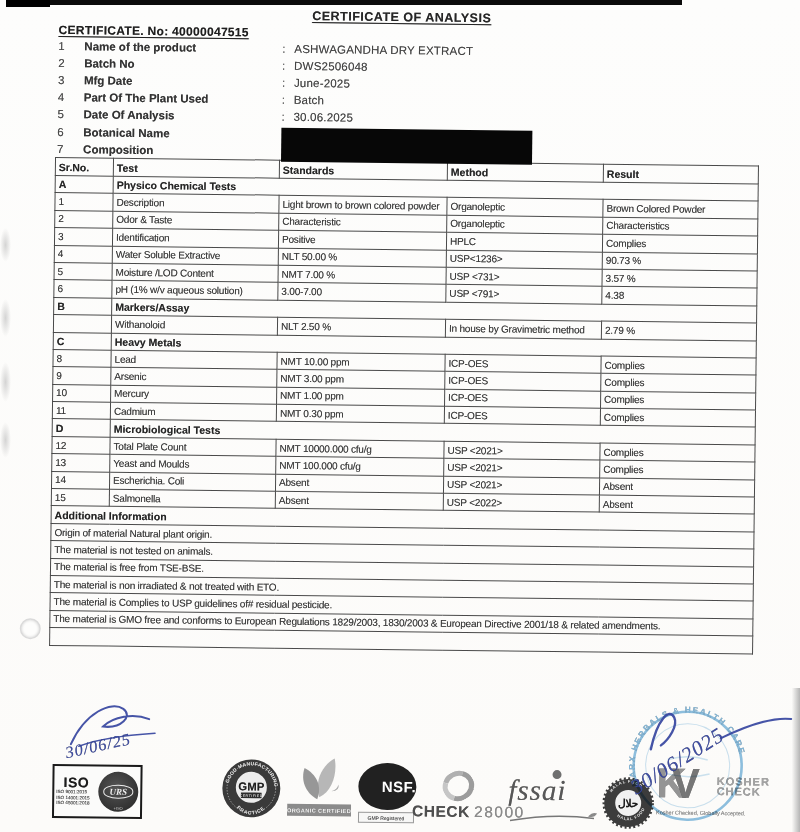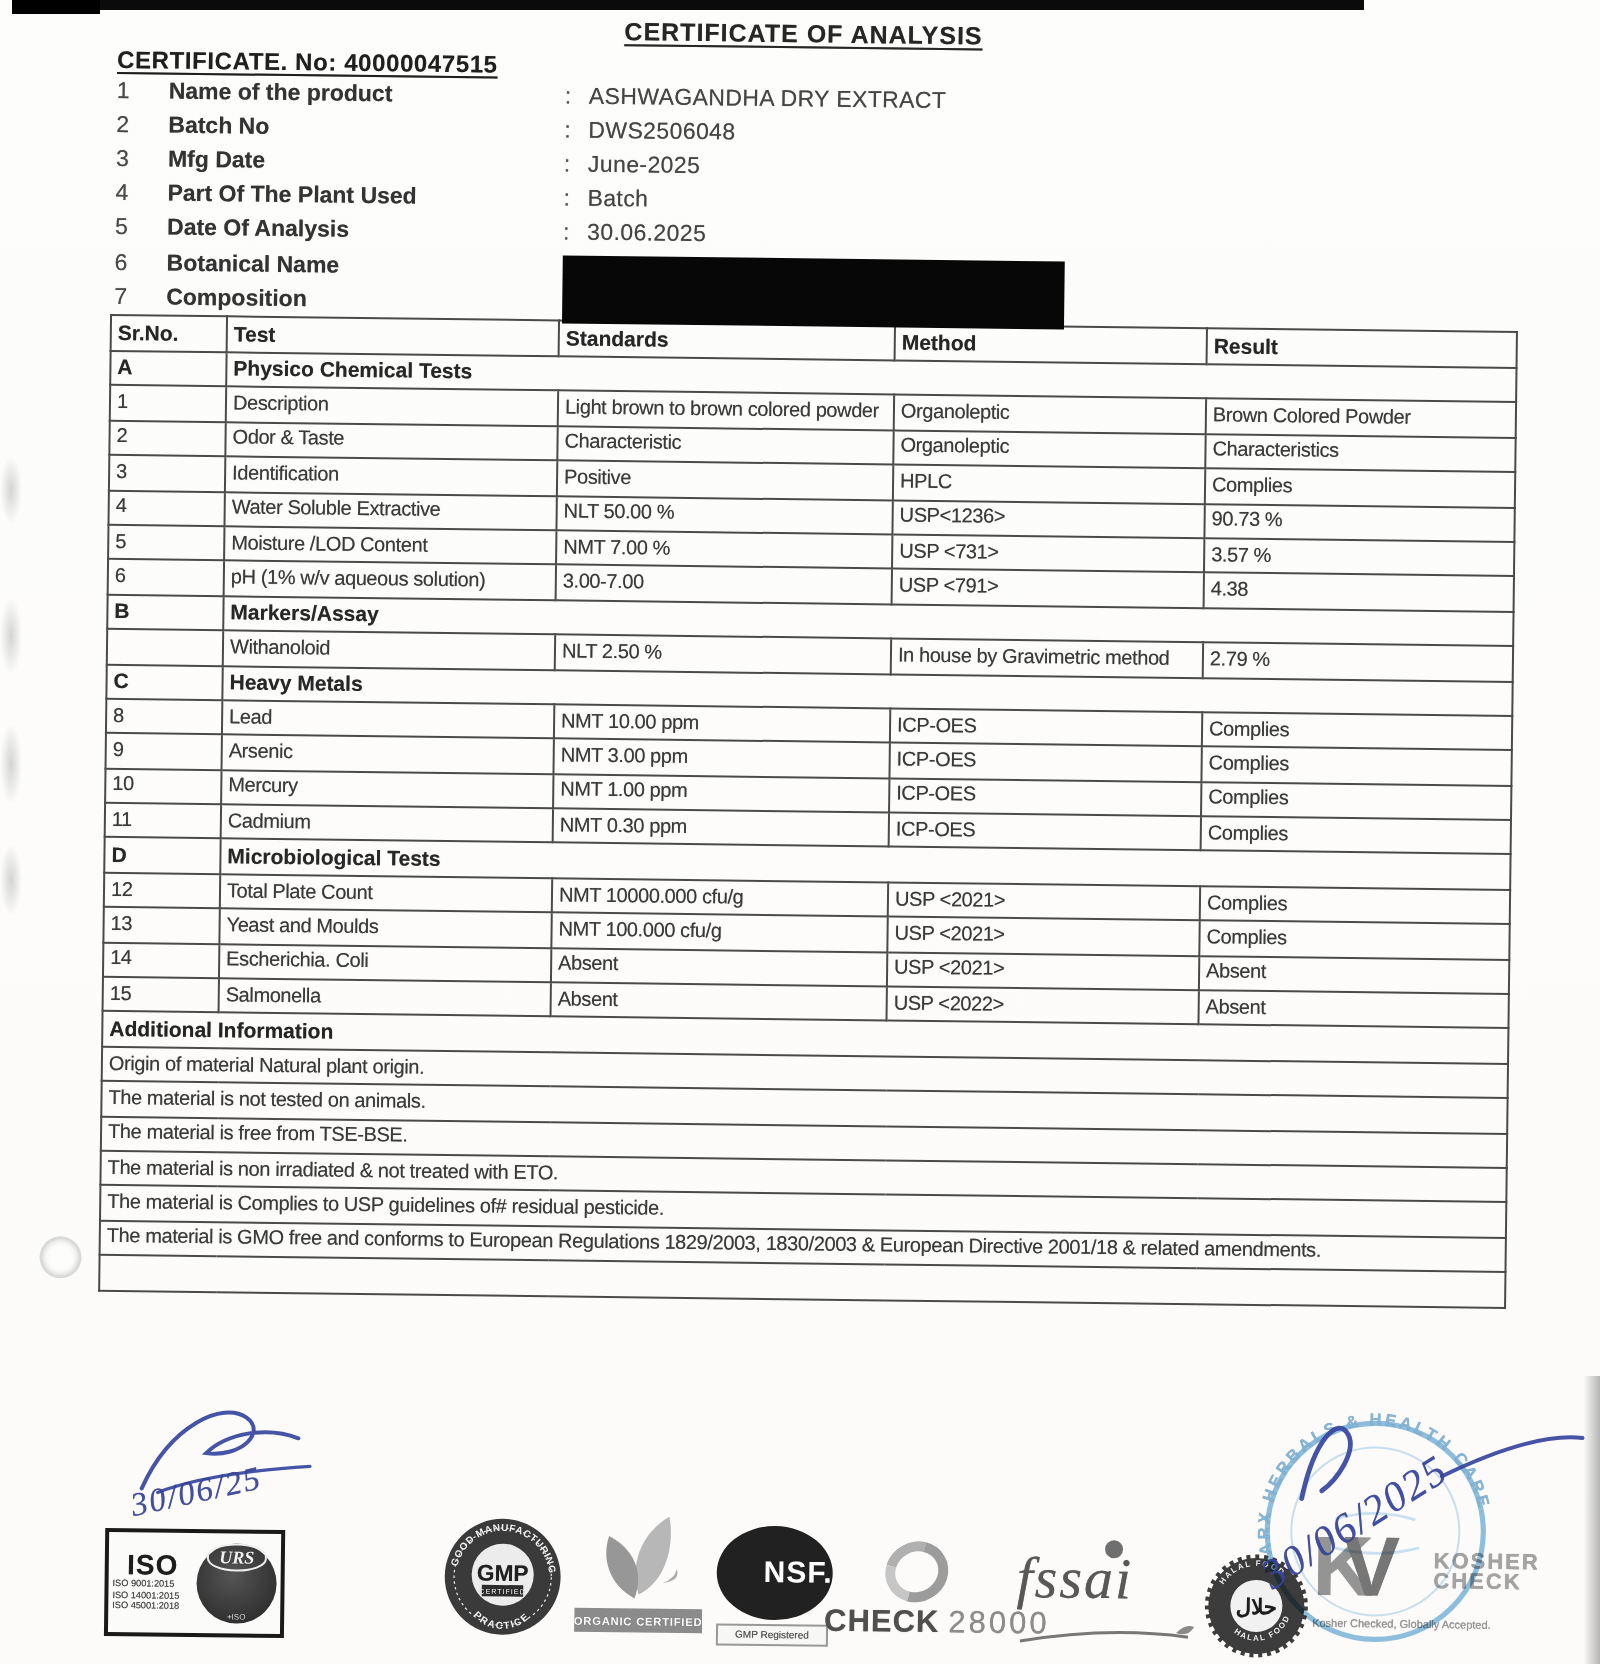--- a/index.html
+++ b/index.html
@@ -56,21 +56,21 @@
   .sig-left{position:absolute;left:66px;top:698px;z-index:30}
   .sig-right{position:absolute;left:610px;top:680px;z-index:32}
 
   
   .iso-block{position:absolute;left:60px;top:764px;width:90px;height:54px;border:2px solid #1a1a1a;
     background:#fbfbfa;display:flex;align-items:center;padding:2px;gap:2px}
   .iso-word{font-size:14px;font-weight:900;color:#1d1d1d;text-align:center;letter-spacing:.5px;line-height:13px}
   .iso-lines{font-size:4.6px;line-height:5.6px;color:#3f3f3f;white-space:nowrap}
   .iso-left{width:42px}
   .urs-circle{width:40px;height:40px;border-radius:50%;position:relative;flex:none;
-    background:radial-gradient(circle at 45% 40%,#555,#232323);display:flex;align-items:flex-start;justify-content:center}
+    background:radial-gradient(circle at 45% 40%,#555,#232323);display:flex;align-items:center;justify-content:center}
   .urs-text{border:1px solid #eee;border-radius:50% / 46%;padding:1px 5px;color:#f2f2f2;
     font-size:9px;font-weight:700;font-style:italic;font-family:"Liberation Serif",serif}
   .urs-sub{position:absolute;bottom:1px;left:50%;transform:translateX(-50%);font-size:4px;color:#ddd}
 
   .fda{position:absolute;left:156px;top:766px;width:60px;height:44px;border-radius:50%;
     background:radial-gradient(circle at 32% 30%,#ababab,#8d8d8d);display:flex;align-items:center;
     justify-content:center;color:#f7f7f7;font-weight:800;font-size:13px;letter-spacing:1px;
     box-shadow:inset 0 0 6px #787878}
 
   .gmp{position:absolute;left:229px;top:756px}

